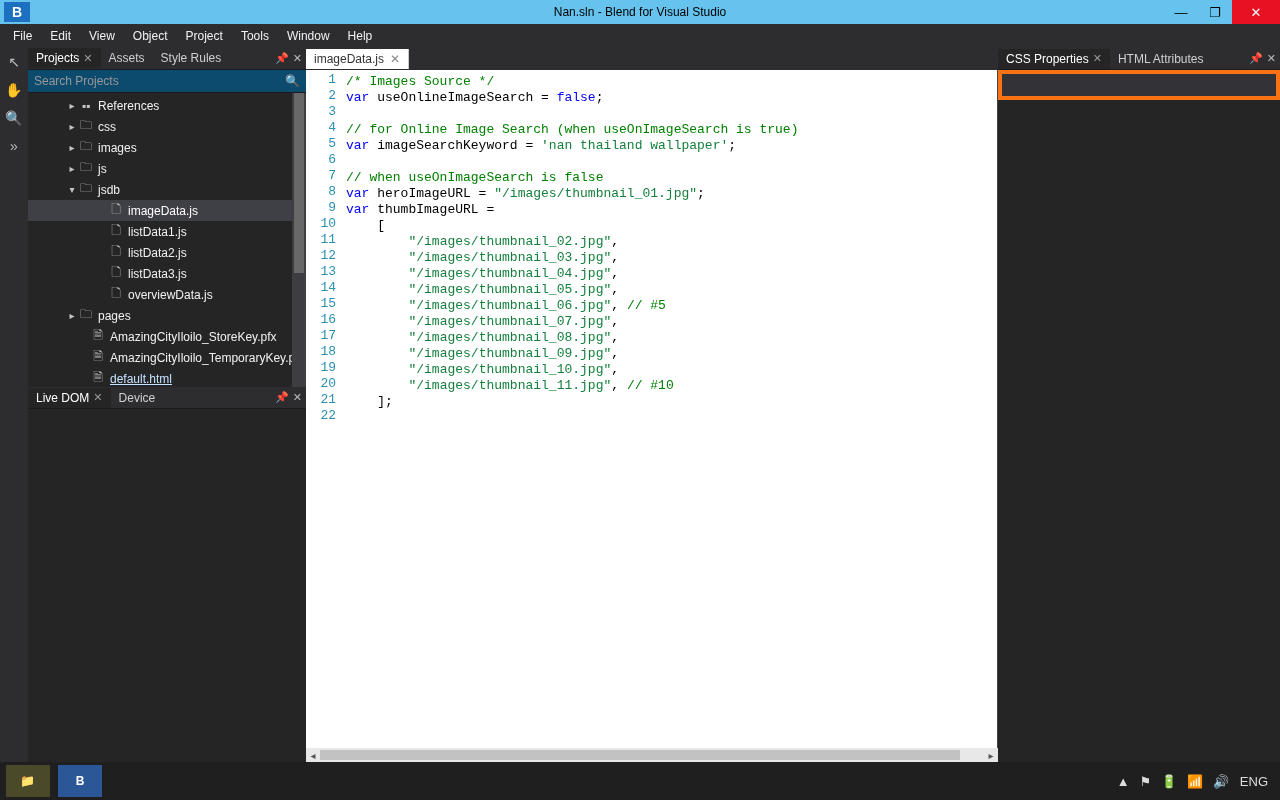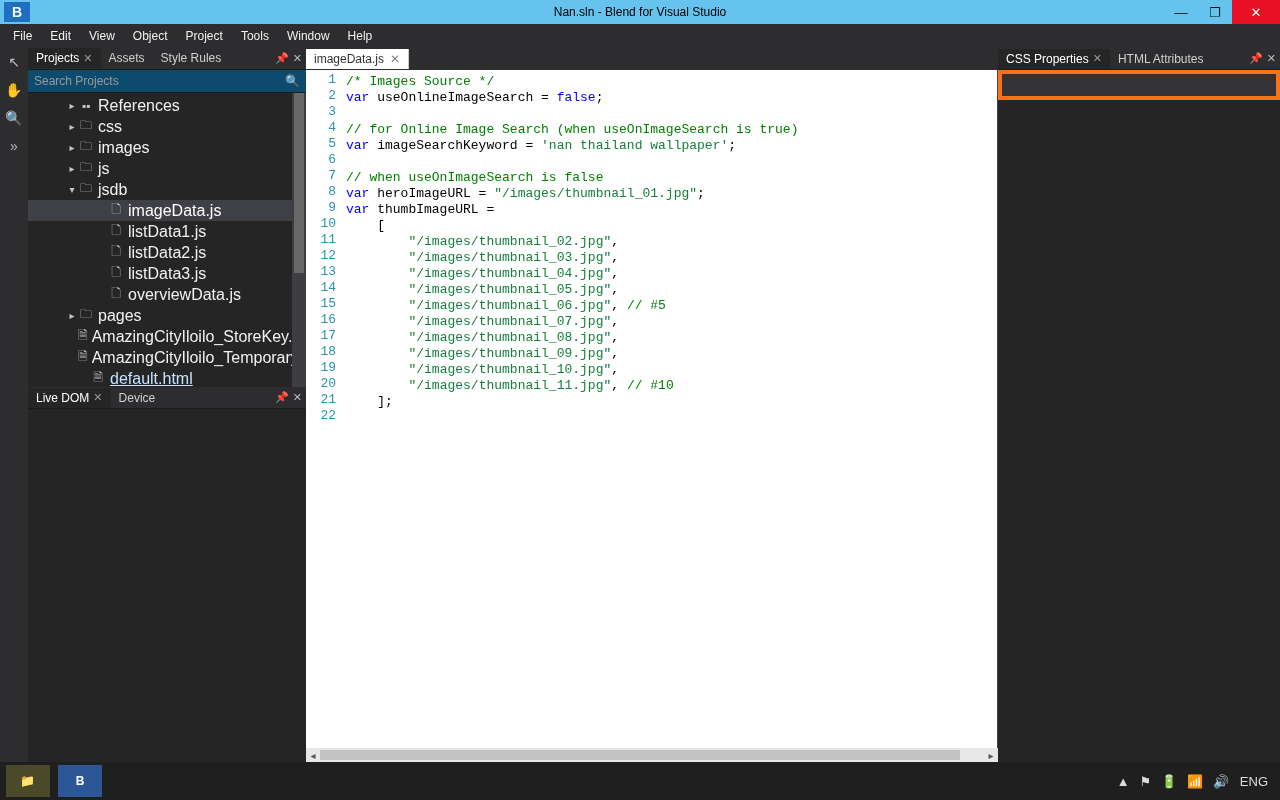--- a/index.html
+++ b/index.html
@@ -21,21 +21,21 @@
 .panel-tab.active { background: #252526; color: #fff; }
 .panel-tab .closex { color: #999; font-size: 11px; }
 .panel-pins { margin-left: auto; display: flex; gap: 4px; padding-right: 4px; color: #bbb; font-size: 11px; }
 .search-row { height: 24px; background: #0c4a6e; display: flex; align-items: center; padding: 0 6px; color: #999; border-bottom: 1px solid #1b1b1c; }
 .search-row .magnify { margin-left: auto; color: #ccc; }
 .tree { flex: 1; overflow: hidden; padding-top: 2px; background: #252526; position: relative; }
 .tree-row { height: 21px; display: flex; align-items: center; padding-left: 0; color: #f1f1f1; cursor: default; white-space: nowrap; }
 .tree-row.selected { background: #3f3f46; color: #fff; }
 .tree-row .expander { width: 12px; text-align: center; color: #c5c5c5; font-size: 10px; }
 .tree-row .ticon { width: 16px; text-align: center; margin-right: 4px; color: #c5c5c5; font-size: 12px; }
-.tree-row .label { font-size: 16px; }
+.tree-row .label { font-size: 12px; }
 .tree-row.link .label { text-decoration: underline; color: #c5e2ff; }
 .tree-scroll { position: absolute; right: 0; top: 0; bottom: 0; width: 14px; background: #3e3e42; }
 .tree-scroll .thumb { position: absolute; left: 2px; right: 2px; top: 0; height: 180px; background: #686868; }
 .livedom { height: 380px; display: flex; flex-direction: column; background: #252526; }
 .livedom .body { flex: 1; background: #252526; }
 .center { flex: 1; display: flex; flex-direction: column; background: #2d2d30; }
 .editor-tabbar { height: 22px; background: #2d2d30; display: flex; align-items: center; }
 .editor-tab { padding: 3px 8px; background: #fff; color: #333; font-size: 12px; display: flex; align-items: center; gap: 6px; border-right: 1px solid #ccc; }
 .editor-tab .closex { color: #888; }
 .editor-area { flex: 1; background: #fff; display: flex; font-family: Consolas, "Courier New", monospace; font-size: 13px; line-height: 16px; color: #000; overflow: hidden; position: relative; border-right: 1px solid #444; }

